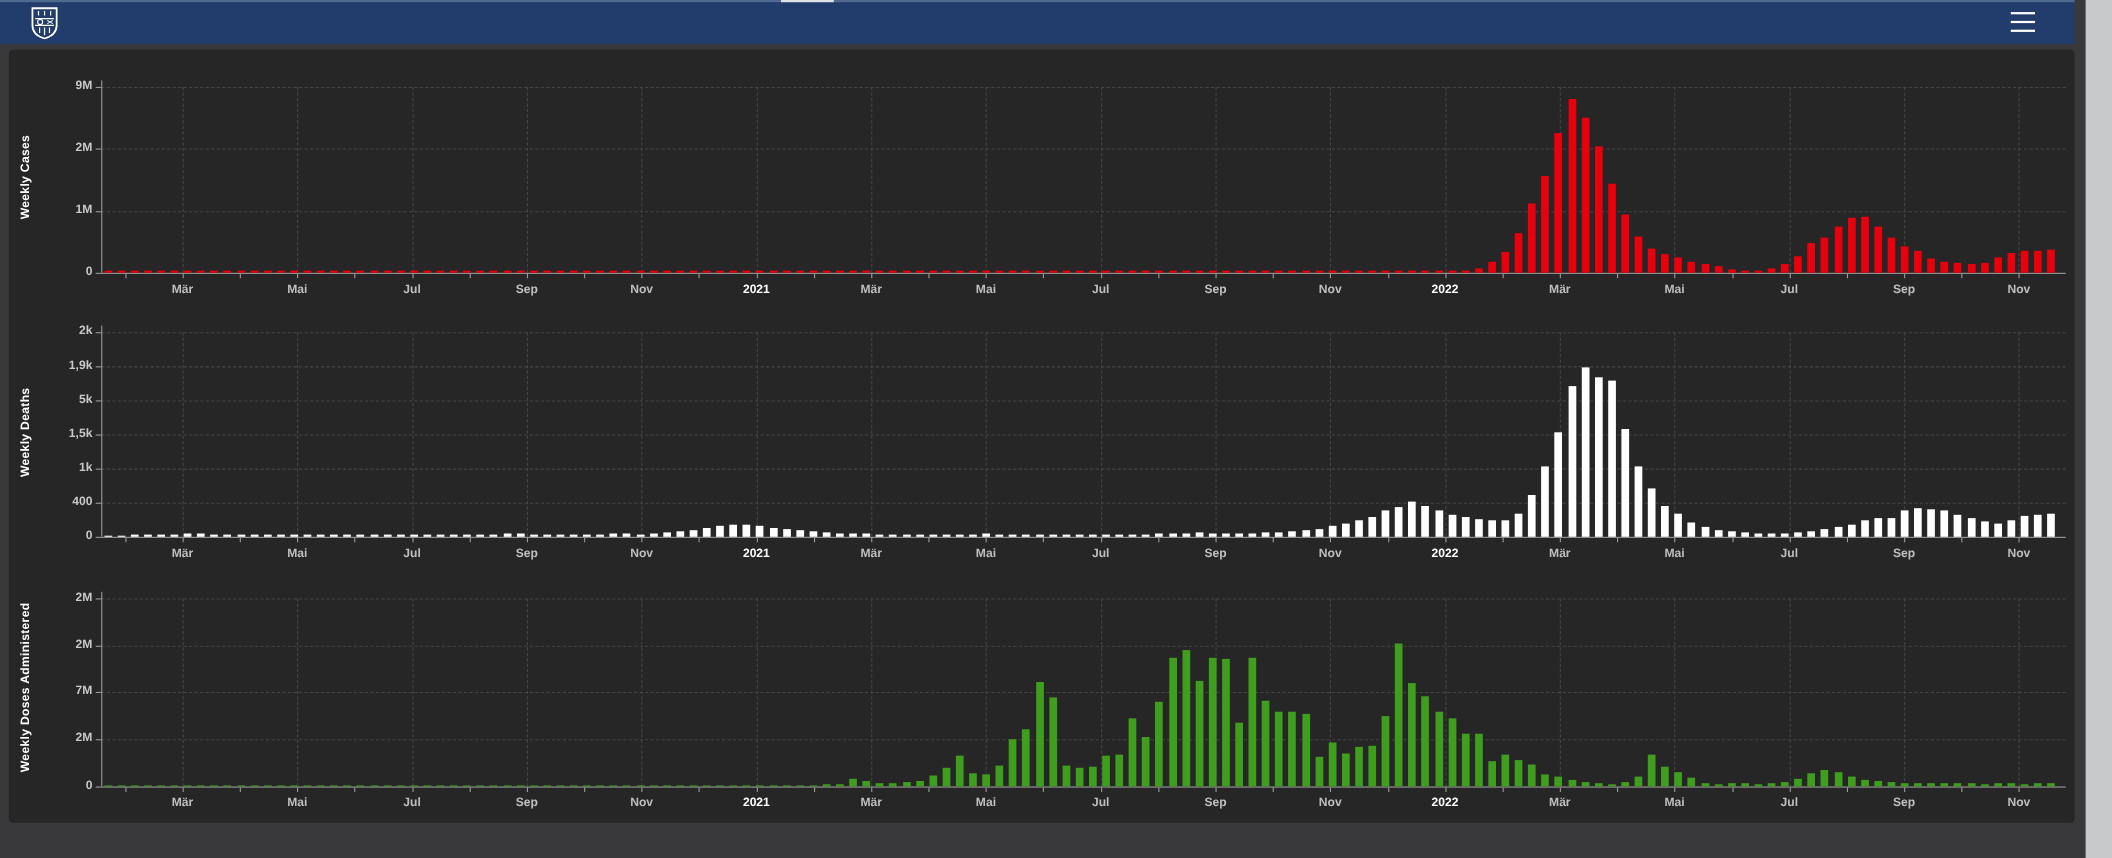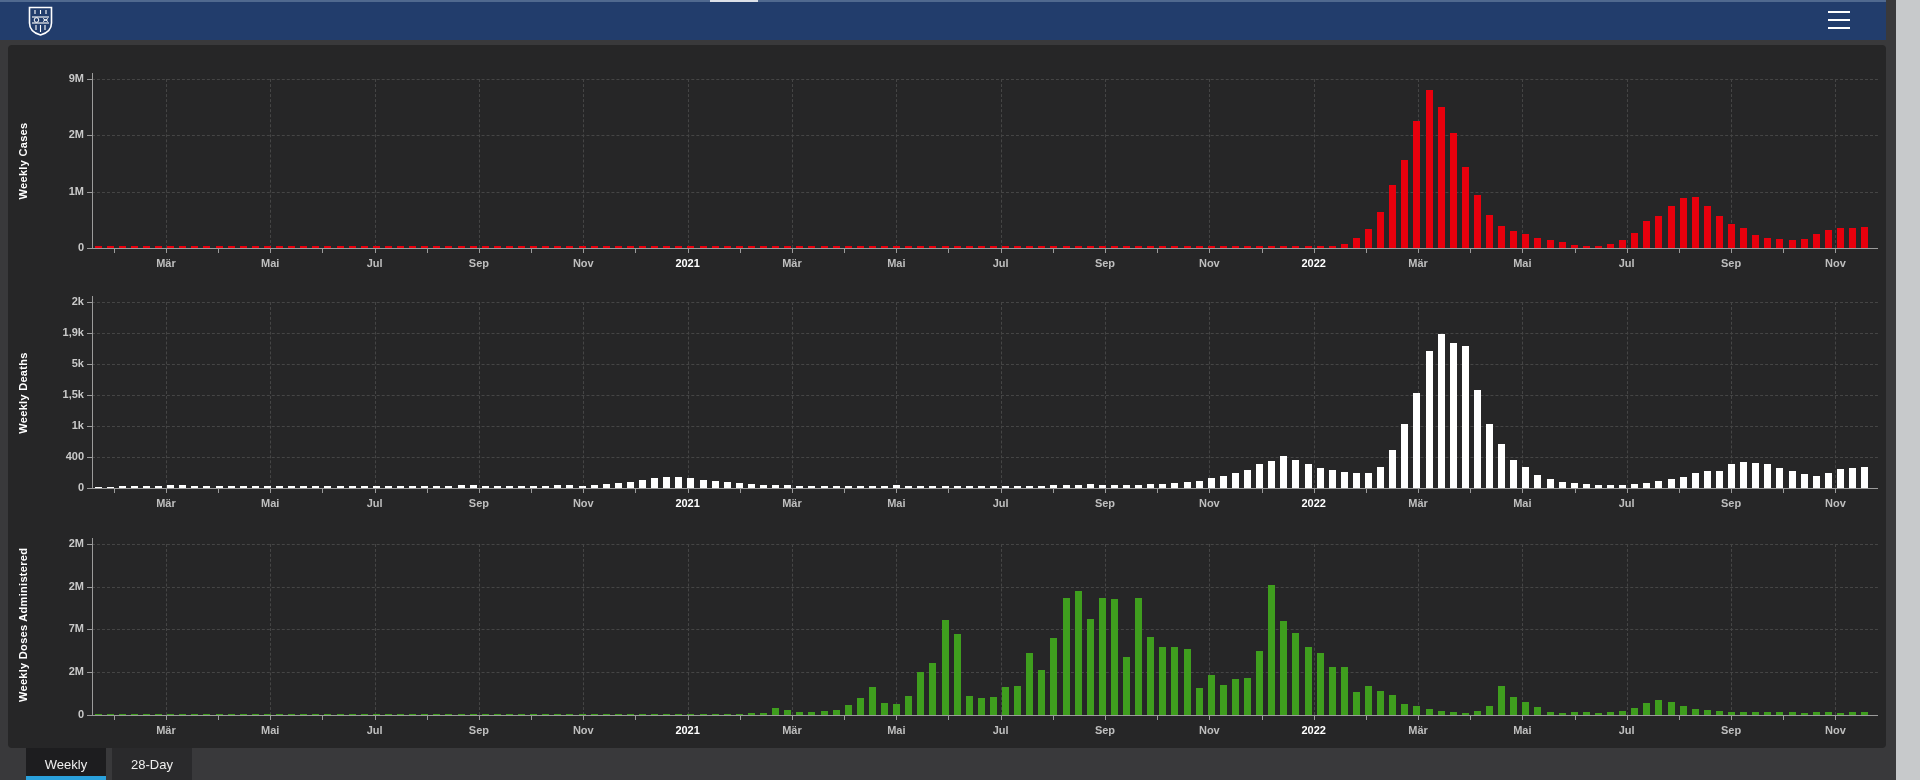--- a/index.html
+++ b/index.html
@@ -769,25 +769,16 @@
         <div class="bar" style="left: 1780.5px; top: 667.218px; height: 2.782px; background: rgb(63, 158, 30);"></div>
         <div class="bar" style="left: 1792.6px; top: 667.86px; height: 2.14px; background: rgb(63, 158, 30);"></div>
         <div class="bar" style="left: 1804.7px; top: 667.432px; height: 2.568px; background: rgb(63, 158, 30);"></div>
         <div class="bar" style="left: 1816.8px; top: 667.432px; height: 2.568px; background: rgb(63, 158, 30);"></div>
         <div class="bar" style="left: 1828.9px; top: 667.86px; height: 2.14px; background: rgb(63, 158, 30);"></div>
         <div class="bar" style="left: 1841px; top: 667.432px; height: 2.568px; background: rgb(63, 158, 30);"></div>
         <div class="bar" style="left: 1853.1px; top: 667.432px; height: 2.568px; background: rgb(63, 158, 30);"></div>
       </div>
     </div>
 
-  <div class="tabbar">
-    <div class="tab tab-weekly">
-      <span>Weekly</span>
-      <div class="underline"></div>
-    </div>
-    <div class="tab tab-28day">
-      <span>28-Day</span>
-    </div>
-  </div>
 
   <div class="scrollbar"></div>
 
 </div>
 
 </body></html>

